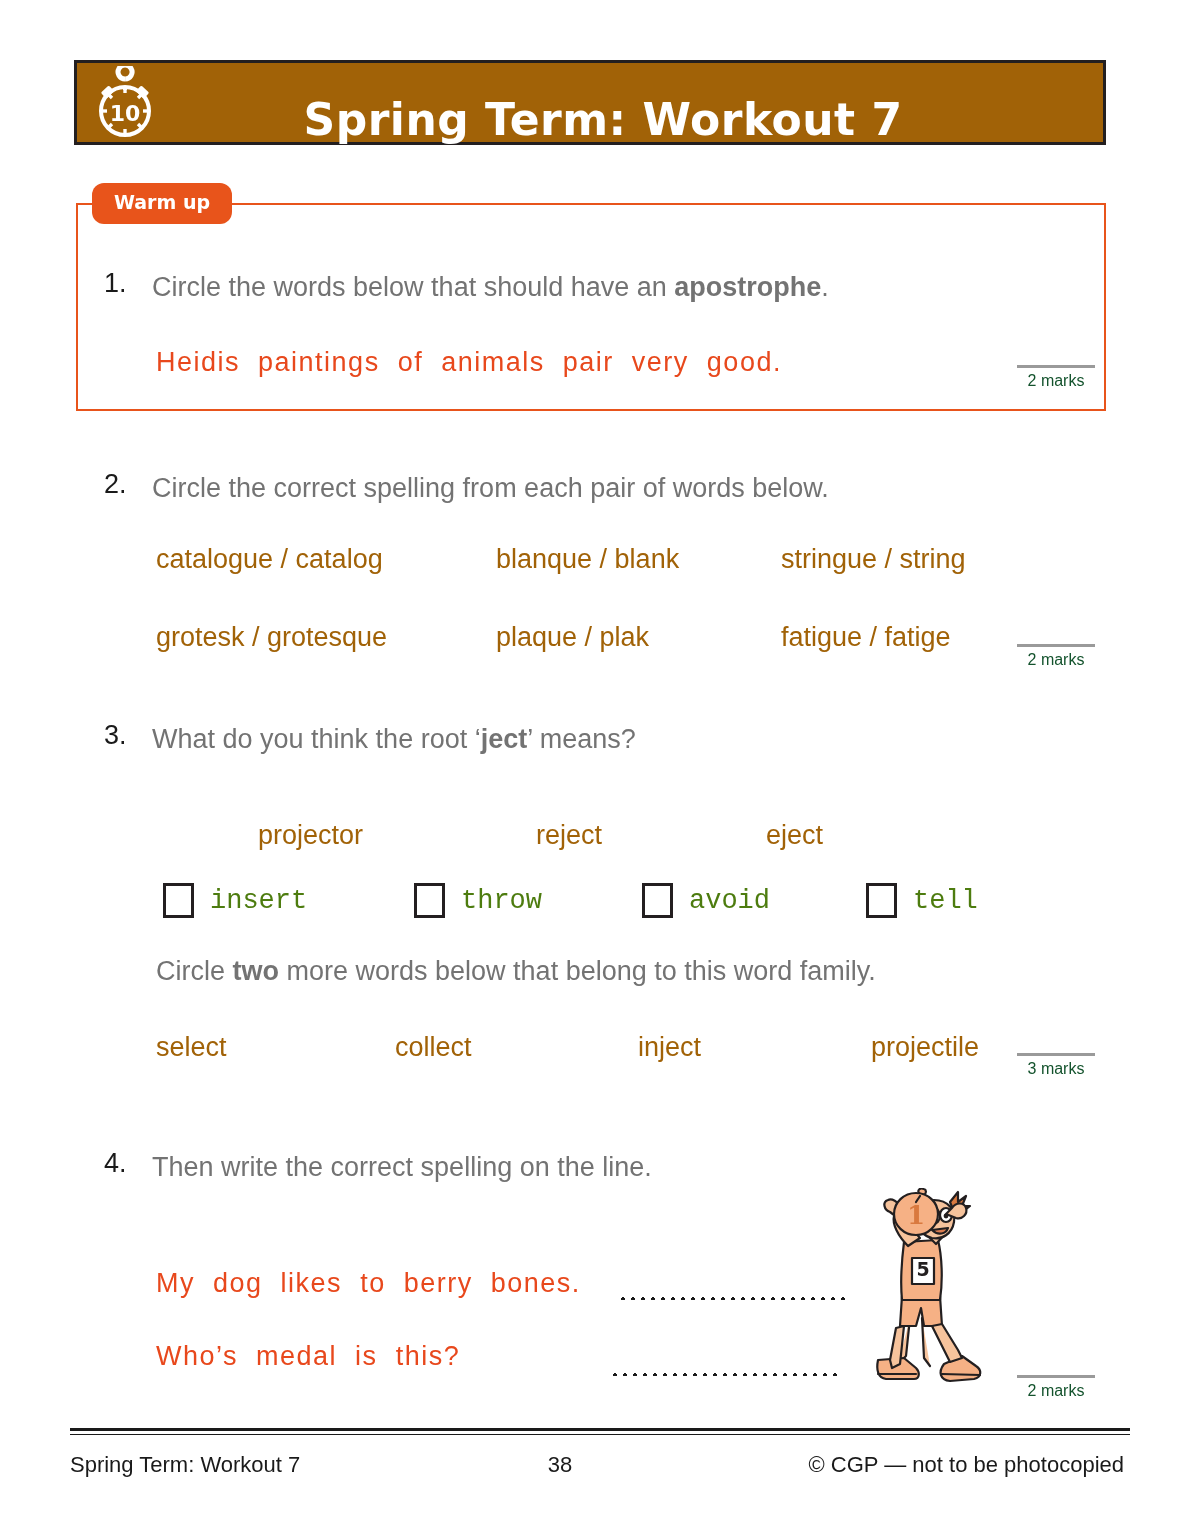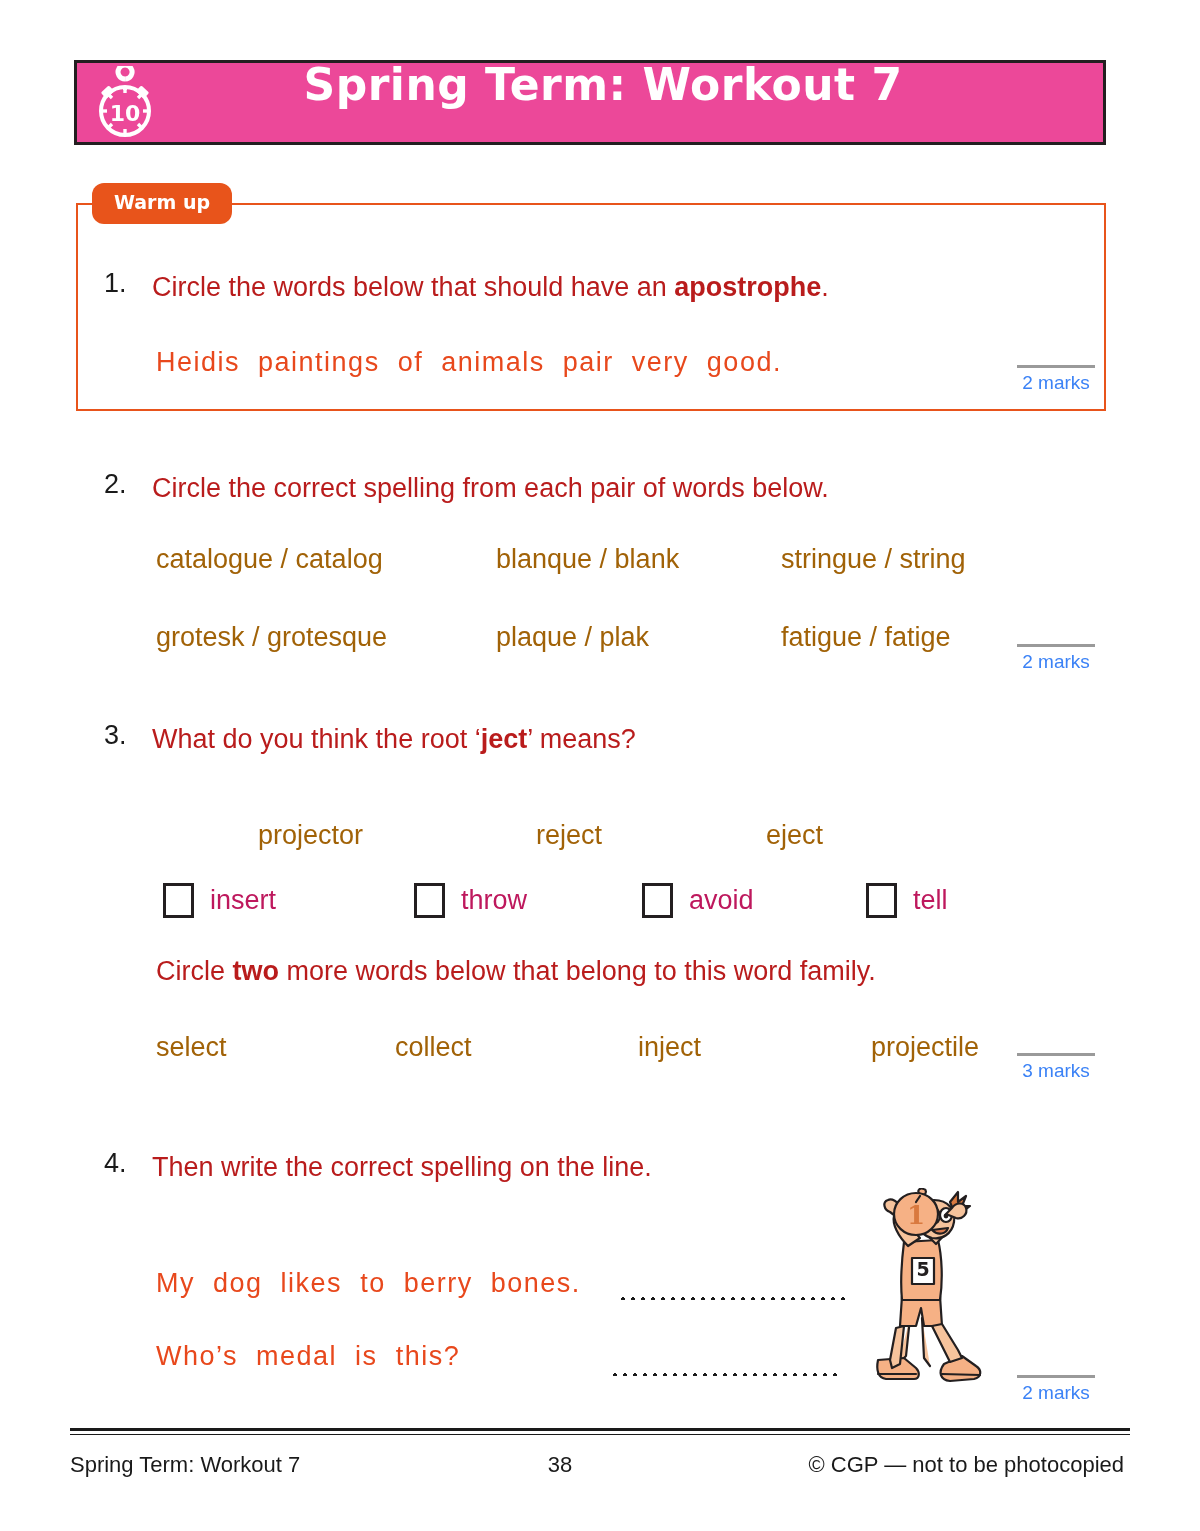--- a/index.html
+++ b/index.html
@@ -23,25 +23,25 @@
     box-sizing: border-box;
   }
 
   
   .header-bar {
     position: absolute;
     left: 74px;
     top: 60px;
     width: 1032px;
     height: 85px;
-    background: #ec4899;
+    background: #a16207;
     border: 3px solid #231f20;
     box-sizing: border-box;
     display: flex;
-    align-items: flex-start;
+    align-items: flex-end;
   }
   .stopwatch-wrap {
     width: 96px;
     height: 100%;
     display: flex;
     align-items: center;
     justify-content: center;
     flex: none;
   }
   .stopwatch-svg { display: block; }
@@ -95,21 +95,21 @@
     font-size: 27px;
     color: #1a1a1a;
     font-family: "Liberation Sans", sans-serif;
     padding-left: 8px;
     box-sizing: border-box;
   }
   .q-body { flex: 1 1 auto; }
   .q-text {
     font-size: 27px;
     line-height: 1.45;
-    color: #b91c1c;
+    color: #737373;
     white-space: nowrap;
   }
   .q-text b { font-weight: bold; }
 
   .ans {
     color: #E8481C;
     font-size: 27px;
     font-family: "Liberation Sans", sans-serif;
   }
   .spaced { letter-spacing: 1.5px; }
@@ -133,40 +133,41 @@
   }
   .checkbox {
     width: 31px;
     height: 35px;
     border: 3px solid #231f20;
     box-sizing: border-box;
     background: #ffffff;
     flex: none;
   }
   .check-label {
-    color: #be185d;
+    color: #4d7c0f;
     font-size: 27px;
     margin-left: 16px;
+    font-family: Liberation Mono, monospace;
   }
 
   
   .marks {
     position: absolute;
     width: 92px;
     text-align: center;
   }
   .marks .rule {
     width: 78px;
     height: 3px;
     background: #9a9a9a;
     margin: 0 auto 4px auto;
   }
   .marks .mlabel {
-    font-size: 19px;
-    color: #3b82f6;
+    font-size: 16px;
+    color: #14532d;
     font-family: "Liberation Sans", sans-serif;
   }
 
   
   .dotline {
     position: absolute;
     height: 6px;
     background-image: radial-gradient(circle, #1a1a1a 1.6px, rgba(0,0,0,0) 1.8px);
     background-size: 10px 6px;
     background-repeat: repeat-x;

